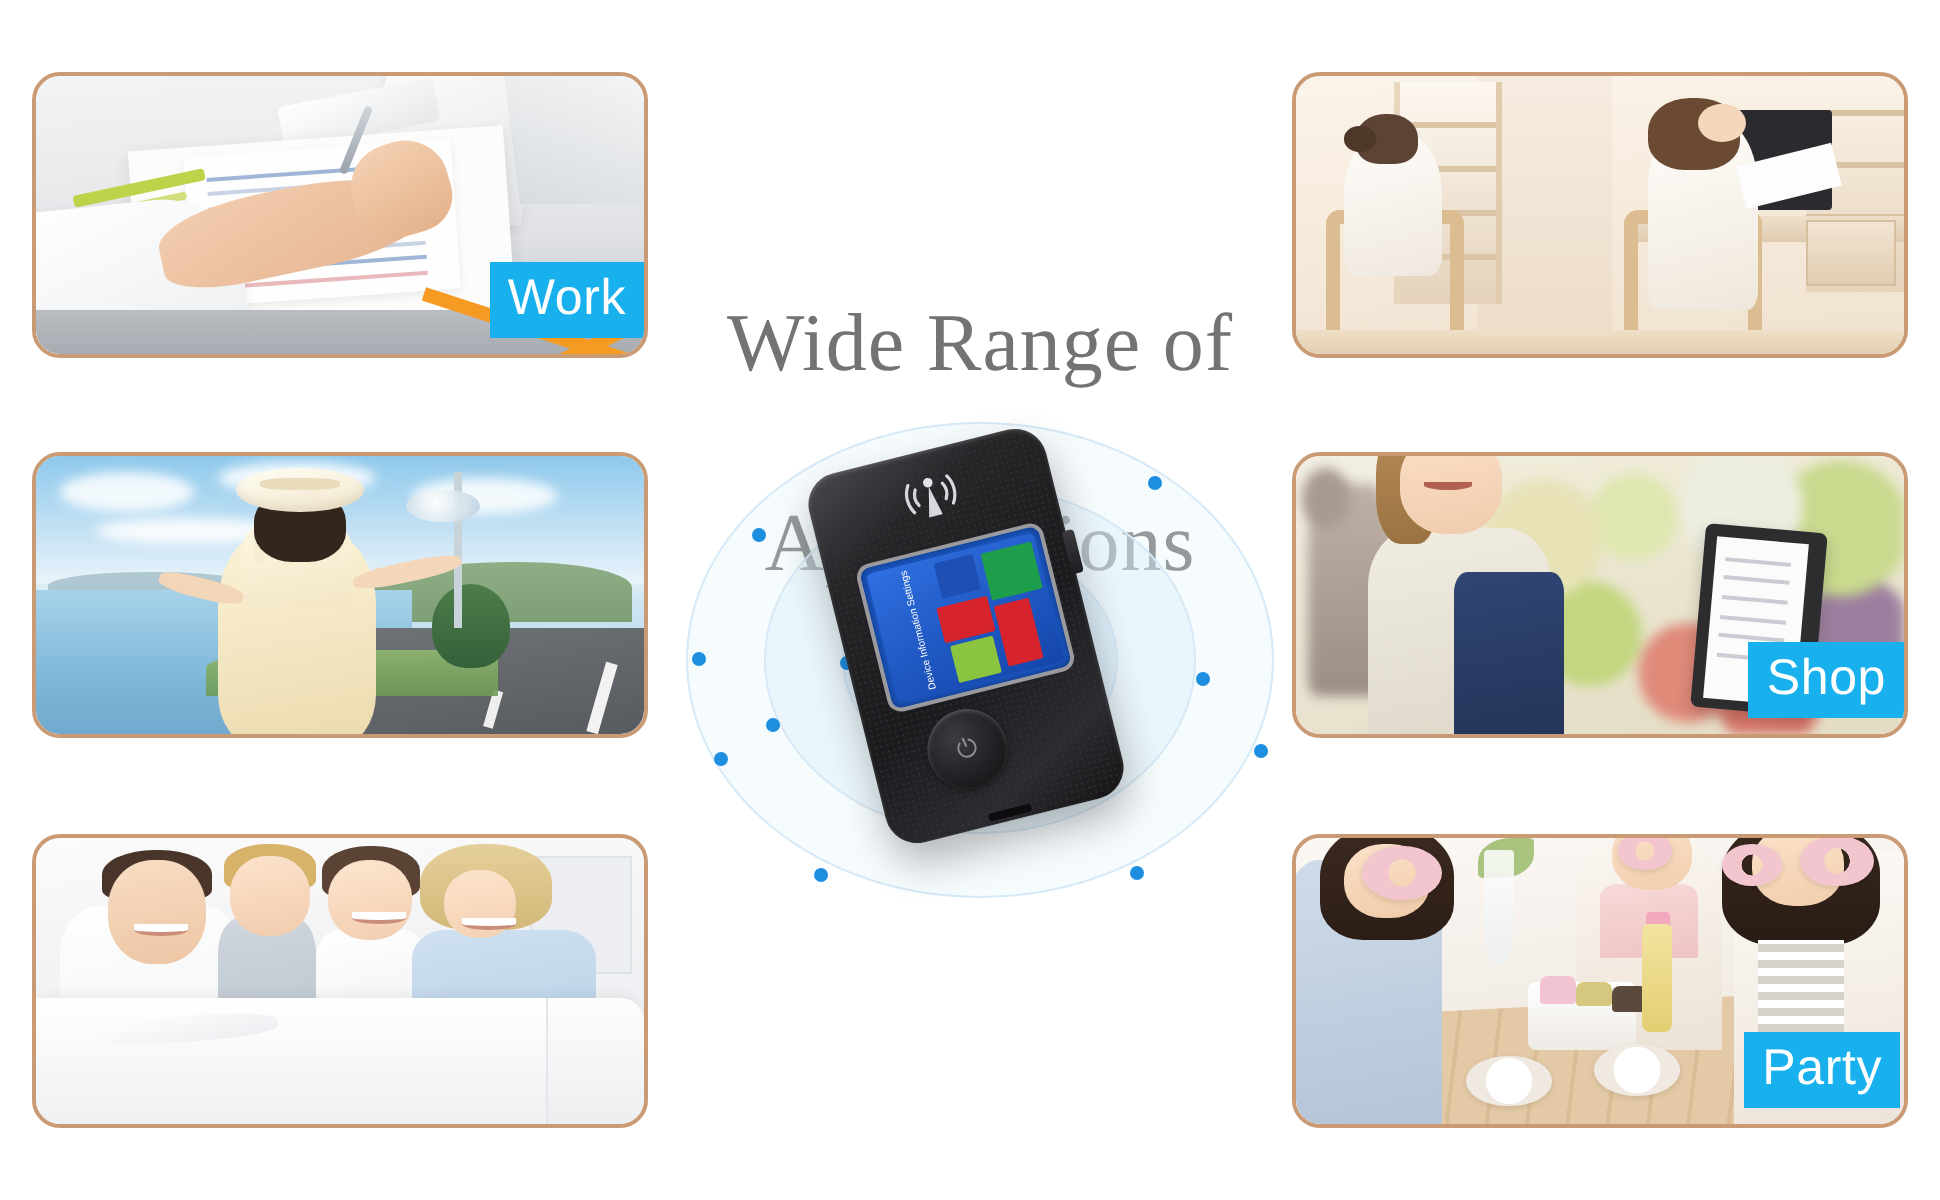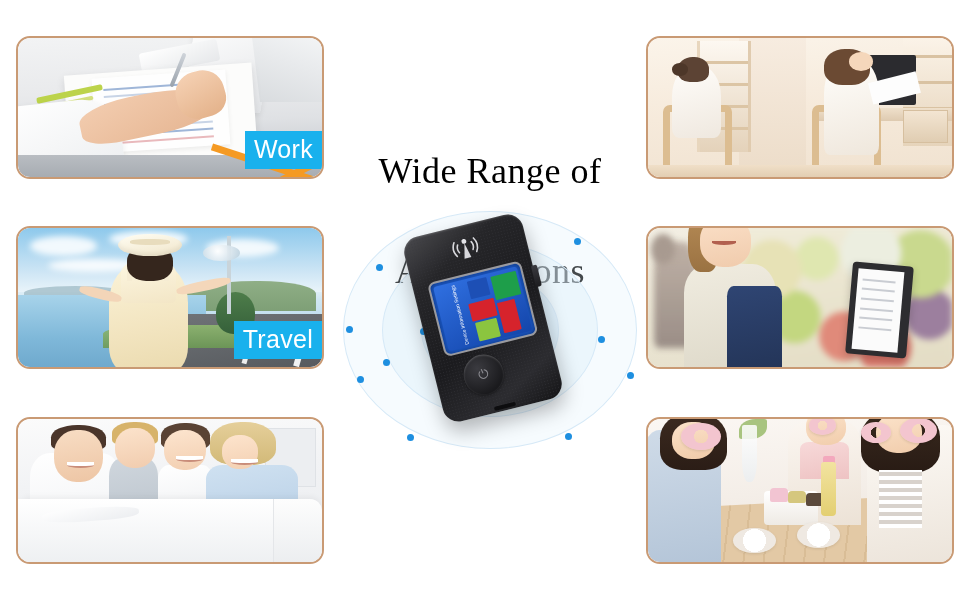--- a/index.html
+++ b/index.html
@@ -23,24 +23,24 @@
   }
 
   
   #title {
     position: absolute;
     left: 330px;
     top: 96px;
     width: 320px;
     text-align: center;
     font-family: "Liberation Serif", serif;
-    font-size: 36px;
+    font-size: 41px;
     line-height: 50px;
     letter-spacing: 0.5px;
-    color: #000000;
+    color: #737373;
     white-space: pre-line;
   }
 
   
   .card {
     position: absolute;
     border: 2px solid #c99a74;
     border-radius: 14px;
     overflow: hidden;
     background: #ffffff;
@@ -746,21 +746,20 @@
       <div class="dress"></div>
       <div class="torso"></div>
       <div class="strap" style="left:36%;"></div>
       <div class="strap" style="left:48%;"></div>
       <div class="armL"></div>
       <div class="armR"></div>
       <div class="hair"></div>
       <div class="hat"></div>
       <div class="hatband"></div>
     </div>
-    <div class="label rightin" style="right:0px; bottom:8px;">Travel</div>
   </div>
 
   <div class="card" style="left:646px; top:226px; width:308px; height:143px;">
     <div class="photo p-shop">
       <div class="blurbg"></div>
       <div class="personbg"></div>
       <div class="personbg2"></div>
       <div class="shirt"></div>
       <div class="apron"></div>
       <div class="hairS"></div>
@@ -769,20 +768,21 @@
       <div class="tablet"></div>
       <div class="tabletscr">
         <i style="top:12%"></i>
           <i style="top:24%"></i>
           <i style="top:36%"></i>
         <i style="top:48%"></i>
           <i style="top:60%"></i>
           <i style="top:72%"></i>
       </div>
     </div>
+    <div class="label rightin" style="right:0px; bottom:8px;">Shop</div>
   </div>
 
   <div class="card" style="left:16px; top:417px; width:308px; height:147px;">
     <div class="photo p-house">
       <div class="shelfbg"></div>
       <div class="dad"></div>
       <div class="dadhair"></div>
       <div class="dadface"></div>
       <div class="smileW" style="left:16%; top:30%;"></div>
       <div class="kid1body"></div>
@@ -825,20 +825,21 @@
       <div class="vase"></div>
       <div class="cupstand"></div>
       <div class="cake" style="left:40%; top:48%; width:6%; height:10%; background:#f2c4d2;"></div>
       <div class="cake" style="left:46%; top:50%; width:6%; height:9%;  background:#d5c77e;"></div>
       <div class="cake" style="left:52%; top:52%; width:6%; height:9%;  background:#5b4a3c;"></div>
       <div class="bottlecap"></div>
       <div class="bottle"></div>
       <div class="saucer" style="left:49%; top:72%; width:14%; height:18%;"></div>
       <div class="saucer" style="left:28%; top:76%; width:14%; height:18%;"></div>
     </div>
+    <div class="label rightin" style="right:2px; bottom:8px;">Party</div>
   </div>
 
   <div id="center">
 
     <div class="ring r1"></div>
     <div class="ring r2"></div>
     <div class="ring r3"></div>
 
     <div class="dot" style="left:16px;  top:121px;"></div>
     <div class="dot" style="left:27px;  top:171px;"></div>

